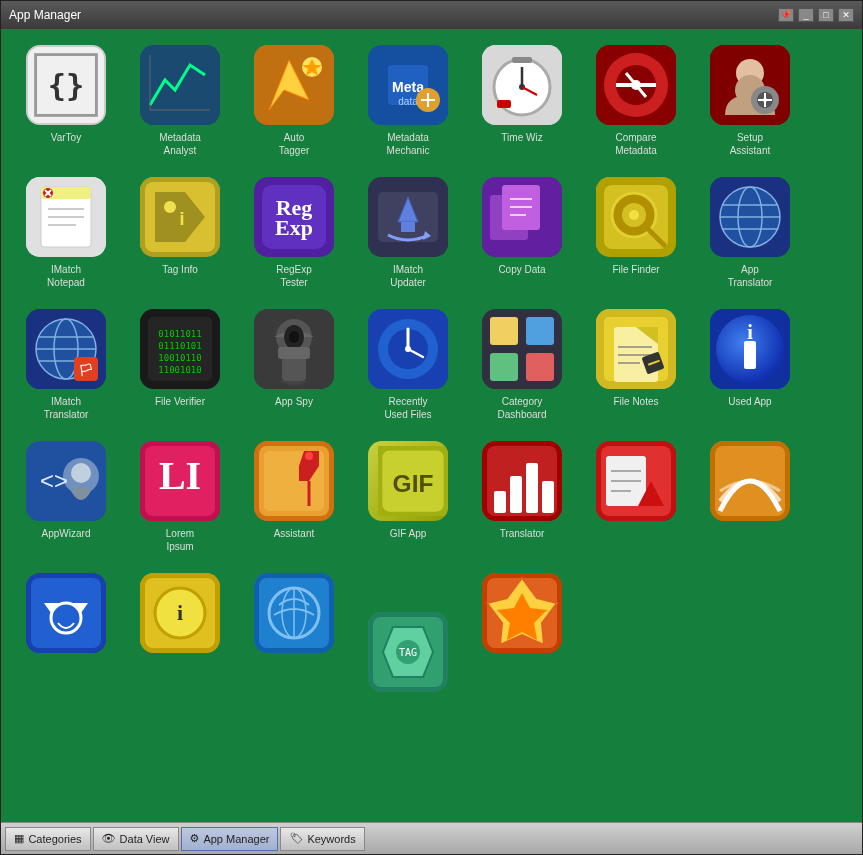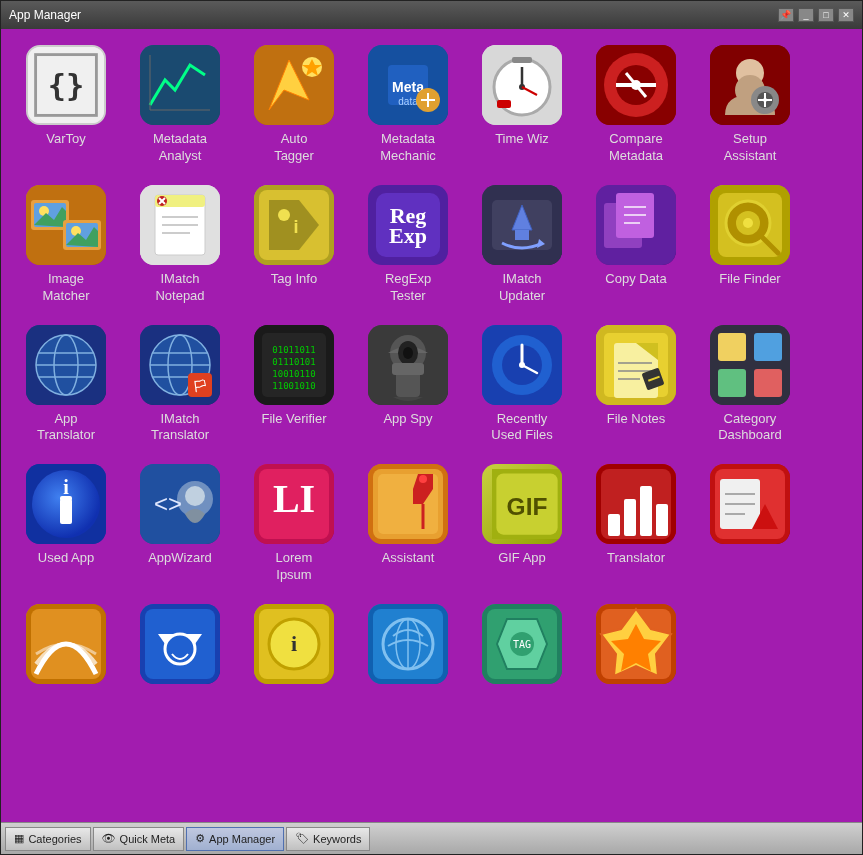--- a/index.html
+++ b/index.html
@@ -7,21 +7,21 @@
       font-family: 'Segoe UI', Arial, sans-serif;
       background: #4a4a4a;
       width: 863px;
       height: 855px;
       overflow: hidden;
     }
 
     .window {
       width: 863px;
       height: 855px;
-      background: #a21caf;
+      background: #15803d;
       border: 1px solid #222;
       display: flex;
       flex-direction: column;
     }
 
     .title-bar {
       background: linear-gradient(to bottom, #5a5a5a, #3a3a3a);
       height: 28px;
       display: flex;
       align-items: center;
@@ -95,21 +95,21 @@
       width: 80px;
       height: 80px;
       border-radius: 14px;
       overflow: hidden;
       margin-bottom: 6px;
       flex-shrink: 0;
     }
 
     .app-label {
       color: #ddd;
-      font-size: 13px;
+      font-size: 10px;
       text-align: center;
       line-height: 1.3;
     }
 
     .taskbar {
       height: 32px;
       background: linear-gradient(to bottom, #d0d0d0, #a8a8a8);
       border-top: 1px solid #888;
       display: flex;
       align-items: center;
@@ -308,20 +308,21 @@
       display: flex;
       align-items: center;
       justify-content: center;
     }
 
     .icon-lorem-ipsum {
       background: linear-gradient(135deg, #e02060, #a00040);
       display: flex;
       align-items: center;
       justify-content: center;
+      border-radius: 12px;
     }
 
     .icon-pinboard {
       background: linear-gradient(135deg, #e08020, #a04000);
       display: flex;
       align-items: center;
       justify-content: center;
     }
 
     .icon-gif-app {
@@ -372,20 +373,21 @@
       display: flex;
       align-items: center;
       justify-content: center;
     }
 
     .icon-row4-6 {
       background: linear-gradient(135deg, #40a080, #207050);
       display: flex;
       align-items: center;
       justify-content: center;
+      margin-top: 39px;
     }
 
     .icon-row4-7 {
       background: linear-gradient(135deg, #e06020, #a03000);
       display: flex;
       align-items: center;
       justify-content: center;
     }
 
     
@@ -502,36 +504,20 @@
               <circle cx="55" cy="55" r="14" fill="#888"></circle>
               <circle cx="55" cy="55" r="8" fill="#555"></circle>
               <line x1="48" y1="55" x2="62" y2="55" stroke="white" stroke-width="2"></line>
               <line x1="55" y1="48" x2="55" y2="62" stroke="white" stroke-width="2"></line>
               <circle cx="55" cy="55" r="2" fill="white"></circle>
             </svg>
           </div>
           <span class="app-label">Setup<br>Assistant</span>
         </div>
 
-        <div class="app-item">
-          <div class="app-icon icon-image-matcher">
-            <svg viewBox="0 0 80 80" xmlns="http://www.w3.org/2000/svg">
-              <rect width="80" height="80" fill="#c07010"></rect>
-              <rect x="5" y="15" width="38" height="30" rx="3" fill="#e8a040"></rect>
-              <rect x="8" y="18" width="32" height="24" rx="2" fill="#60a0e0"></rect>
-              <circle cx="18" cy="26" r="5" fill="#ffe060"></circle>
-              <polygon points="8,40 20,28 28,35 36,22 40,26 40,42" fill="#40a060"></polygon>
-              <rect x="37" y="35" width="38" height="30" rx="3" fill="#e8a040"></rect>
-              <rect x="40" y="38" width="32" height="24" rx="2" fill="#60a0e0"></rect>
-              <circle cx="50" cy="46" r="5" fill="#ffe060"></circle>
-              <polygon points="40,60 52,48 60,55 68,42 72,46 72,62" fill="#40a060"></polygon>
-            </svg>
-          </div>
-          <span class="app-label">Image<br>Matcher</span>
-        </div>
 
         <div class="app-item">
           <div class="app-icon icon-imatch-notepad">
             <svg viewBox="0 0 80 80" xmlns="http://www.w3.org/2000/svg">
               <rect width="80" height="80" fill="#e0e0e0"></rect>
               <rect x="15" y="10" width="50" height="60" rx="3" fill="white" stroke="#ccc" stroke-width="1"></rect>
               <rect x="15" y="10" width="50" height="12" rx="3" fill="#f0f080"></rect>
               <line x1="22" y1="32" x2="58" y2="32" stroke="#bbb" stroke-width="1.5"></line>
               <line x1="22" y1="40" x2="58" y2="40" stroke="#bbb" stroke-width="1.5"></line>
               <line x1="22" y1="48" x2="50" y2="48" stroke="#bbb" stroke-width="1.5"></line>
@@ -680,47 +666,47 @@
               <circle cx="40" cy="40" r="20" fill="#1840b0"></circle>
               <path d="M40 40 L40 20" stroke="white" stroke-width="3" stroke-linecap="round"></path>
               <path d="M40 40 L55 48" stroke="white" stroke-width="2.5" stroke-linecap="round"></path>
               <circle cx="40" cy="40" r="3" fill="white"></circle>
             </svg>
           </div>
           <span class="app-label">Recently<br>Used Files</span>
         </div>
 
         <div class="app-item">
+          <div class="app-icon icon-category-dashboard">
+            <svg viewBox="0 0 80 80" xmlns="http://www.w3.org/2000/svg">
+              <rect width="80" height="80" fill="#303040"></rect>
+              <rect x="8" y="8" width="28" height="28" rx="3" fill="#f0d060"></rect>
+              <rect x="44" y="8" width="28" height="28" rx="3" fill="#50a0e0"></rect>
+              <rect x="8" y="44" width="28" height="28" rx="3" fill="#60c080"></rect>
+              <rect x="44" y="44" width="28" height="28" rx="3" fill="#e06060"></rect>
+            </svg>
+          </div>
+          <span class="app-label">Category<br>Dashboard</span>
+        </div>
+
+        <div class="app-item">
           <div class="app-icon icon-file-notes">
             <svg viewBox="0 0 80 80" xmlns="http://www.w3.org/2000/svg">
               <rect width="80" height="80" fill="#d0b820"></rect>
               <rect x="8" y="8" width="64" height="64" rx="5" fill="#e8d030"></rect>
               <rect x="18" y="18" width="44" height="55" rx="3" fill="#f8f0a0"></rect>
               <polygon points="40,18 62,18 62,35" fill="#d0c020"></polygon>
               <line x1="22" y1="38" x2="56" y2="38" stroke="#888" stroke-width="1.5"></line>
               <line x1="22" y1="46" x2="56" y2="46" stroke="#888" stroke-width="1.5"></line>
               <line x1="22" y1="54" x2="44" y2="54" stroke="#888" stroke-width="1.5"></line>
               <rect x="48" y="45" width="18" height="18" rx="2" fill="#333" transform="rotate(-20,57,54)"></rect>
               <line x1="52" y1="54" x2="64" y2="54" stroke="#e8d030" stroke-width="2" transform="rotate(-20,57,54)"></line>
             </svg>
           </div>
           <span class="app-label">File Notes</span>
-        </div>
-
-        <div class="app-item">
-          <div class="app-icon icon-category-dashboard">
-            <svg viewBox="0 0 80 80" xmlns="http://www.w3.org/2000/svg">
-              <rect width="80" height="80" fill="#303040"></rect>
-              <rect x="8" y="8" width="28" height="28" rx="3" fill="#f0d060"></rect>
-              <rect x="44" y="8" width="28" height="28" rx="3" fill="#50a0e0"></rect>
-              <rect x="8" y="44" width="28" height="28" rx="3" fill="#60c080"></rect>
-              <rect x="44" y="44" width="28" height="28" rx="3" fill="#e06060"></rect>
-            </svg>
-          </div>
-          <span class="app-label">Category<br>Dashboard</span>
         </div>
 
         <div class="app-item">
           <div class="app-icon icon-info-app">
             <svg viewBox="0 0 80 80" xmlns="http://www.w3.org/2000/svg">
               <rect width="80" height="80" fill="#1030a0"></rect>
               <circle cx="40" cy="40" r="34" fill="url(#infoGrad)"></circle>
               <defs>
                 <radialGradient id="infoGrad" cx="40%" cy="40%" r="60%">
                   <stop offset="0%" stop-color="#4080f0"></stop>
@@ -897,21 +883,21 @@
     </div>
   </div>
 
   <div class="taskbar">
     <button class="taskbar-btn">
       <span>▦</span>
       <span>Categories</span>
     </button>
     <button class="taskbar-btn">
       <span>👁</span>
-      <span>Quick Meta</span>
+      <span>Data View</span>
     </button>
     <button class="taskbar-btn active">
       <span>⚙</span>
       <span>App Manager</span>
     </button>
     <button class="taskbar-btn">
       <span>🏷</span>
       <span>Keywords</span>
     </button>
   </div>

